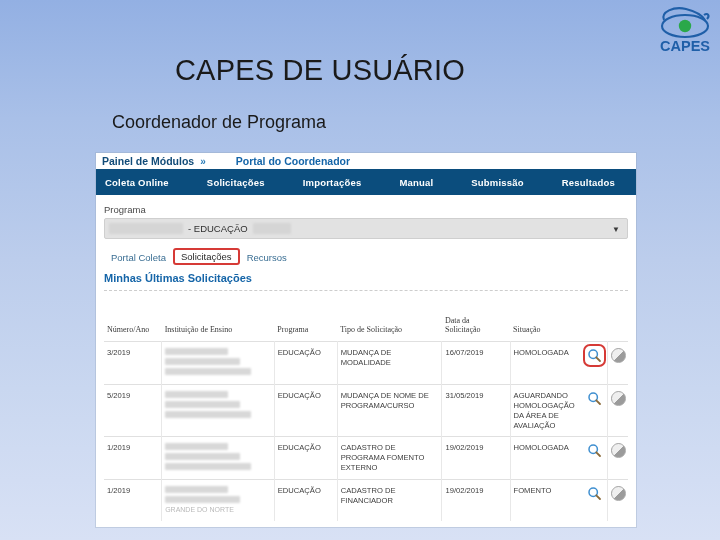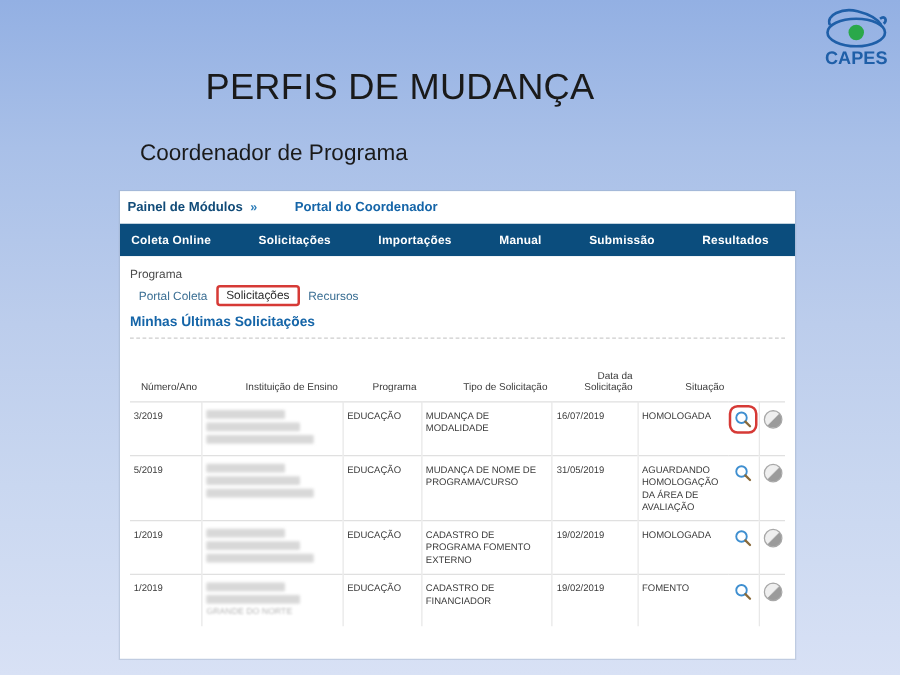--- a/index.html
+++ b/index.html
@@ -51,21 +51,21 @@
     left: 96px;
     top: 153px;
     width: 540px;
     height: 374px;
     background: #ffffff;
     overflow: hidden;
     box-shadow: 0 0 0 1px rgba(150,165,190,0.35);
   }
 
   .shot-breadcrumb {
-    height: 26px;
+    height: 16px;
     background: #ffffff;
     display: flex;
     align-items: center;
     padding-left: 6px;
     font-size: 10.5px;
     font-weight: bold;
     color: #114b78;
     white-space: nowrap;
   }
   .crumb-sep {
@@ -169,24 +169,25 @@
   
   table.req {
     width: 100%;
     border-collapse: collapse;
     table-layout: fixed;
   }
   table.req th {
     font-size: 8px;
     font-weight: normal;
     color: #3a3a3a;
-    text-align: right;
+    text-align: left;
     vertical-align: bottom;
     padding: 9px 4px 7px 3px;
     line-height: 1.15;
+    font-family: Liberation Serif, serif;
   }
   table.req td {
     font-size: 7.6px;
     color: #3c3c3c;
     vertical-align: top;
     padding: 6px 4px 6px 3px;
     border-top: 1px solid #e0e0e0;
     border-right: 1px solid #e8e8e8;
     line-height: 1.28;
     word-wrap: break-word;
@@ -254,21 +255,21 @@
     <g fill="none" stroke="#1f5fa8" stroke-width="2.1">
       <ellipse cx="33" cy="24" rx="23" ry="11"></ellipse>
       <path d="M12 18 C 8 10, 22 4, 34 7 C 44 9.5, 50 13, 53 18"></path>
       <path d="M52 13 C 56 10, 58 14, 55 17"></path>
     </g>
     <circle cx="33" cy="24" r="6.2" fill="#2aa84a"></circle>
     <text x="33" y="49" text-anchor="middle" font-family="Liberation Sans, sans-serif" font-size="14.5" font-weight="bold" fill="#1f5fa8">CAPES</text>
   </svg>
 </div>
 
-<div class="slide-title">PERFIS DE MUDANÇA</div>
+<div class="slide-title">CAPES DE USUÁRIO</div>
 <div class="slide-subtitle">Coordenador de Programa</div>
 
 <div class="shot">
 
   <div class="shot-breadcrumb">
     <span>Painel de Módulos</span>
     <span class="crumb-sep">»</span>
     <span class="crumb-current">Portal do Coordenador</span>
   </div>
 
@@ -278,20 +279,26 @@
     <span>Importações</span>
     <span>Manual</span>
     <span>Submissão</span>
     <span>Resultados</span>
     <span>APCN</span>
   </div>
 
   <div class="shot-body">
 
     <div class="field-label">Programa</div>
+    <div class="select-row">
+      <span class="redact r1"></span>
+      <span class="select-value">- EDUCAÇÃO</span>
+      <span class="redact r2"></span>
+      <span class="select-caret">▼</span>
+    </div>
 
     <div class="tabrow">
       <div class="tab">Portal Coleta</div>
       <div class="tab active">Solicitações</div>
       <div class="tab">Recursos</div>
     </div>
 
     <div class="section-title">Minhas Últimas Solicitações</div>
 
     <table class="req">

